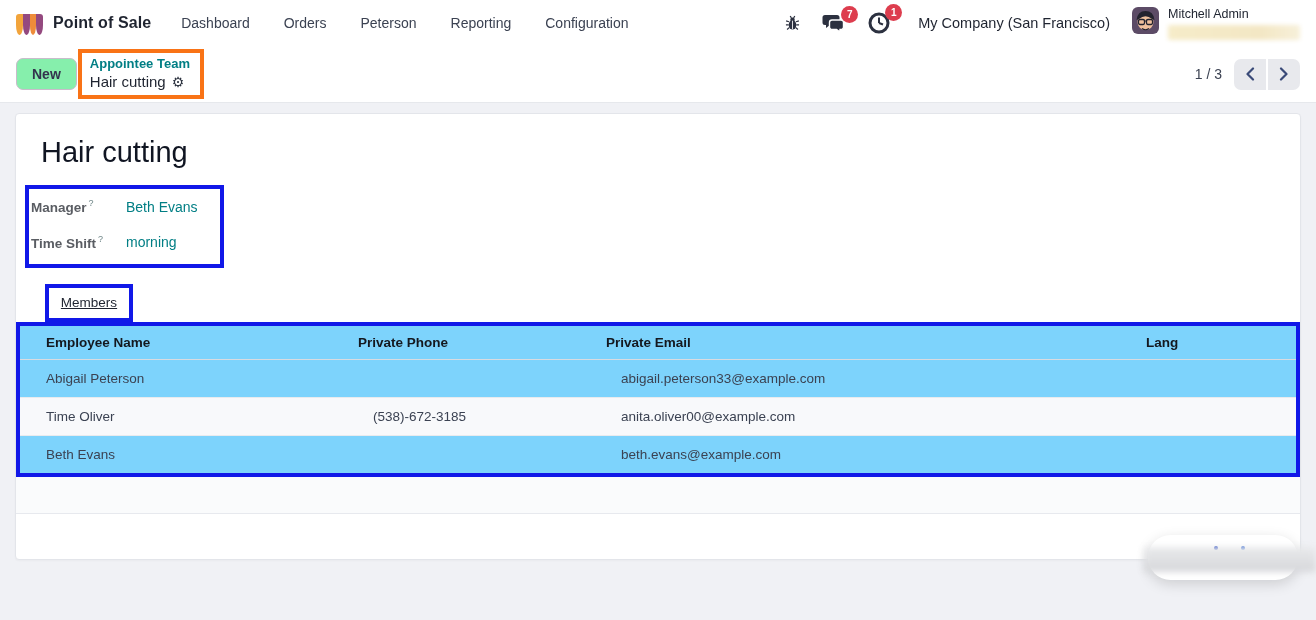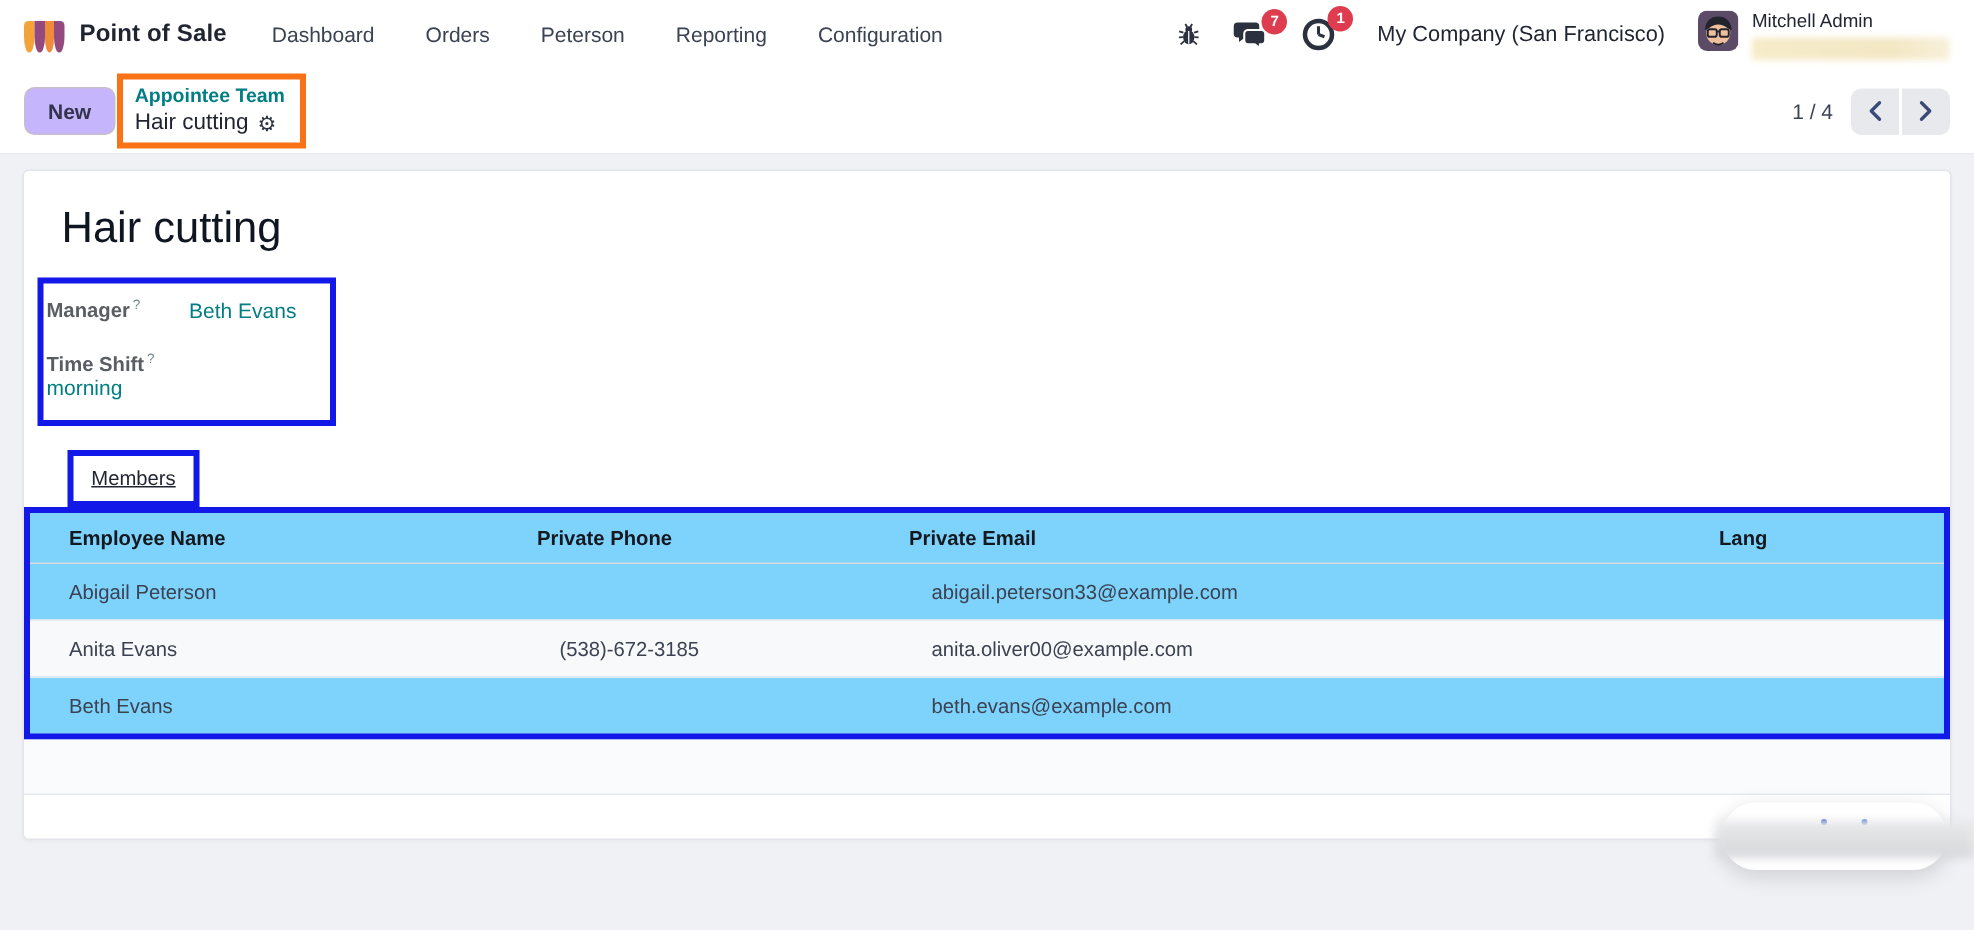--- a/index.html
+++ b/index.html
@@ -43,21 +43,21 @@
   .user-texts { display:flex; flex-direction:column; }
   .user-name { font-size:12.5px; color:#222733; line-height:15px; }
   .user-blur { width:132px; height:15px; margin-top:3px; background:linear-gradient(90deg,#f6ecc9,#f3e7c4 70%,#f7f0da); filter:blur(2px); border-radius:2px; }
 
   
   .control-panel {
     height:57px; background:#fff; border-bottom:1px solid #e6e8ec;
     display:flex; align-items:center; padding:0 16px;
   }
   .btn-new {
-    background:#c4b5fd; border:1px solid #c9bccb; border-radius:7px;
+    background:#86efac; border:1px solid #c9bccb; border-radius:7px;
     color:#33334d; font-weight:700; font-size:14px;
     padding:5px 15px; height:32px; cursor:pointer;
     font-family:"Liberation Sans", sans-serif;
   }
   .bc-box {
     border:4px solid #f97316; margin-left:1px;
     padding:2px 10px 4px 8px; background:#fff;
   }
   .bc-parent { color:#017e84; font-weight:700; font-size:13px; line-height:17px; cursor:pointer; }
   .bc-current { color:#1f2430; font-size:15px; line-height:19px; display:flex; align-items:center; gap:6px; }
@@ -87,21 +87,21 @@
   .fields-box {
     margin-left:9px; width:199px;
     border:4px solid #1118e8;
     padding:7px 0 12px 2px; background:#fff;
   }
   .field-row { display:flex; align-items:baseline; margin-top:9px; }
   .field-row:first-child { margin-top:2px; }
   .field-label { width:95px; color:#5a5d63; font-weight:700; font-size:13.5px; }
   .help-sup { color:#6d8486; font-size:9px; font-weight:400; vertical-align:super; margin-left:2px; }
   .field-value { color:#017e84; font-size:14px; cursor:pointer; }
-  .field-row:last-child { margin-bottom:2px;flex-direction:column; }
+  .field-row:last-child { margin-bottom:2px; }
   .field-row + .field-row { margin-top:19px; }
 
   .tab-box {
     margin-left:29px; margin-top:16px; width:88px;
     border:4px solid #1118e8; background:#fff;
   }
   .tab { text-align:center; font-size:13.5px; color:#1f2430; padding:7px 0 8px; cursor:pointer;text-decoration:underline; }
 
   .table-box { border:4px solid #1118e8; background:#7dd3fc; }
   table.members { width:100%; border-collapse:collapse; table-layout:fixed; font-size:13.5px; }
@@ -213,21 +213,21 @@
 <div class="control-panel">
   <button class="btn-new">New</button>
   <div class="bc-box">
     <div class="bc-parent">Appointee Team</div>
     <div class="bc-current">
       <span>Hair cutting</span>
       <span class="gear">⚙</span>
     </div>
   </div>
   <div class="pager">
-    <span class="pager-text">1 / 4</span>
+    <span class="pager-text">1 / 3</span>
     <span class="pager-btns">
       <button class="pager-btn prev">
         <svg width="10" height="14" viewBox="0 0 10 14">
             <path d="M8 1.5 L2.5 7 L8 12.5" fill="none" stroke="#3a4a78" stroke-width="2.2" stroke-linecap="round" stroke-linejoin="round"></path>
           </svg>
       </button>
       <button class="pager-btn next">
         <svg width="10" height="14" viewBox="0 0 10 14">
             <path d="M2 1.5 L7.5 7 L2 12.5" fill="none" stroke="#3a4a78" stroke-width="2.2" stroke-linecap="round" stroke-linejoin="round"></path>
           </svg>
@@ -274,21 +274,21 @@
           </tr>
         </thead>
         <tbody>
           <tr>
             <td>Abigail Peterson</td>
             <td></td>
             <td>abigail.peterson33@example.com</td>
             <td></td>
           </tr>
           <tr>
-            <td>Anita Evans</td>
+            <td>Time Oliver</td>
             <td>(538)-672-3185</td>
             <td>anita.oliver00@example.com</td>
             <td></td>
           </tr>
           <tr>
             <td>Beth Evans</td>
             <td></td>
             <td>beth.evans@example.com</td>
             <td></td>
           </tr>

